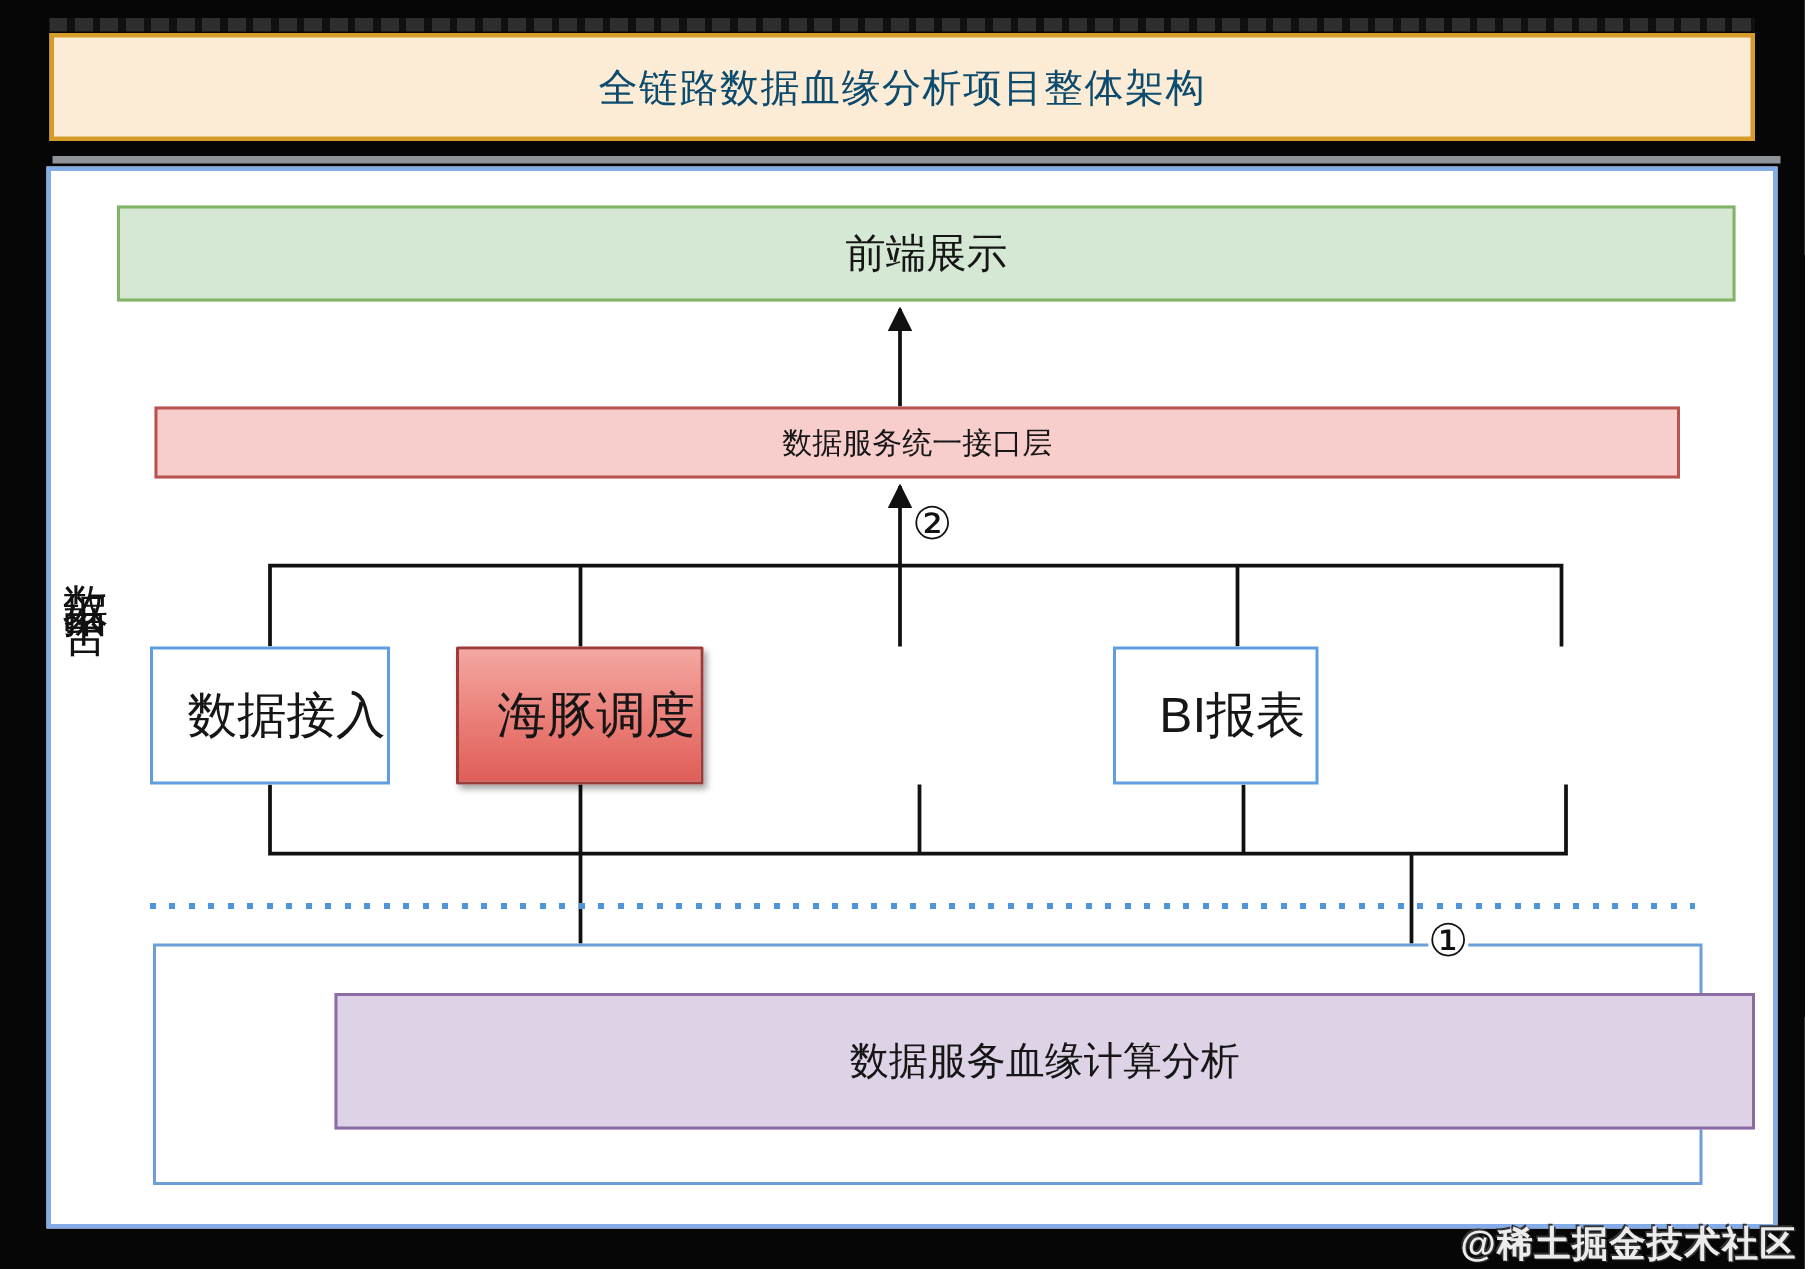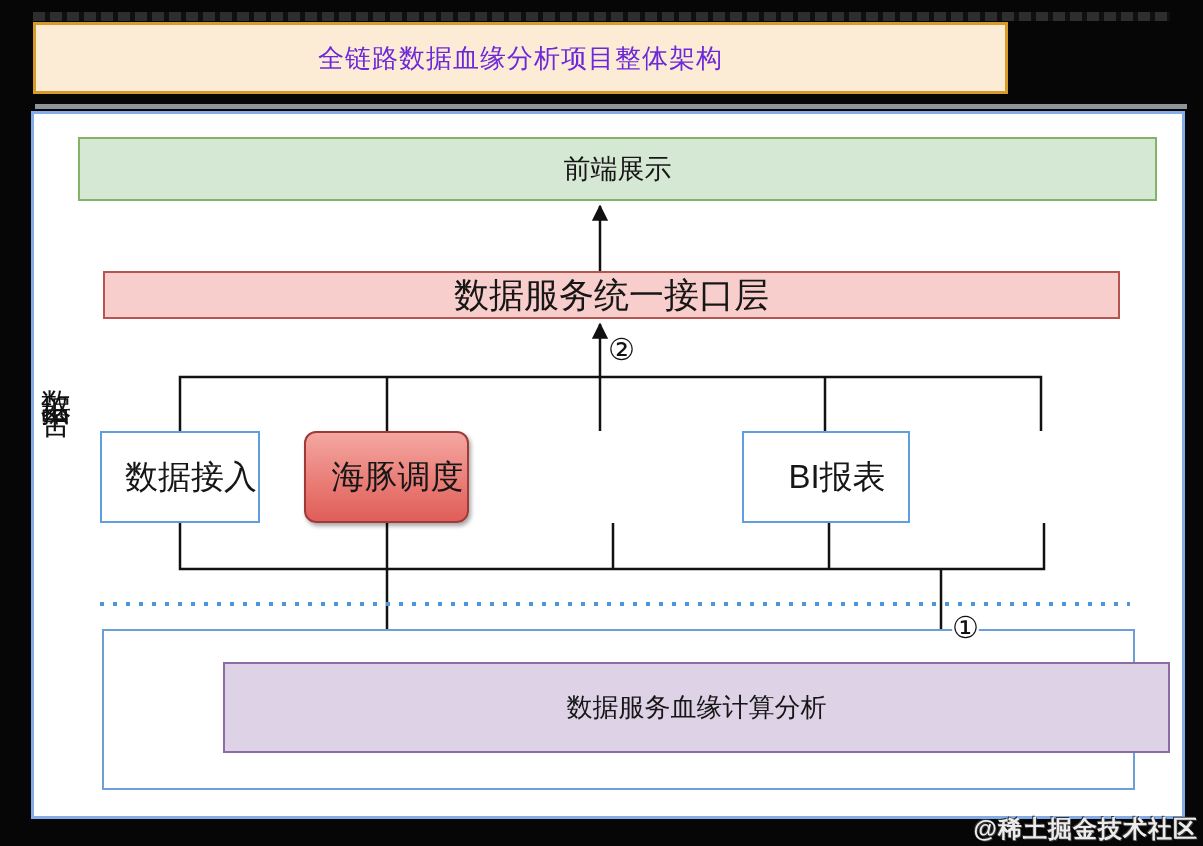--- a/index.html
+++ b/index.html
@@ -7,24 +7,24 @@
     position:relative;width:1203px;height:846px;background:#060606;
     font-family:"Liberation Sans","DejaVu Sans",sans-serif;color:#161616;
     overflow:hidden;
   }
   
   .title-texture{
     position:absolute;left:33px;top:12px;width:1137px;height:9px;
     background:repeating-linear-gradient(90deg,#2e2e2e 0 12px,#101010 12px 17px);
   }
   .title-bar{
-    position:absolute;left:33px;top:22px;width:975px;height:72px;
+    position:absolute;left:33px;top:22px;width:1137px;height:72px;
     box-sizing:border-box;border:3px solid #d79b2a;background:#fcecd5;
     display:flex;align-items:center;justify-content:center;
-    font-size:26px;letter-spacing:1px;color:#6d28d9;
+    font-size:26px;letter-spacing:1px;color:#0c4a6e;
   }
   .gray-strip{
     position:absolute;left:35px;top:104px;width:1152px;height:5px;background:#8e949a;
   }
   .platform-container{
     position:absolute;left:31px;top:111px;width:1154px;height:708px;
     box-sizing:border-box;border:3px solid #84ace9;background:#ffffff;
   }
   .connector-layer{position:absolute;left:0;top:0;width:1203px;height:846px;pointer-events:none;}
   .side-label{
@@ -33,36 +33,36 @@
     font-size:30px;letter-spacing:6px;color:#111;
   }
   .frontend-box{
     position:absolute;left:78px;top:137px;width:1079px;height:64px;
     box-sizing:border-box;border:2px solid #82b366;background:#d5e8d4;
     display:flex;align-items:center;justify-content:center;font-size:27px;
   }
   .interface-box{
     position:absolute;left:103px;top:271px;width:1017px;height:48px;
     box-sizing:border-box;border:2px solid #b85450;background:#f8cecc;
-    display:flex;align-items:center;justify-content:center;font-size:35px;
+    display:flex;align-items:center;justify-content:center;font-size:20px;
   }
   .module-box{
     position:absolute;top:431px;height:92px;box-sizing:border-box;
     border:2px solid #5f9fe0;background:#ffffff;
     display:flex;align-items:center;justify-content:center;font-size:33px;padding-left:22px;
   }
   .module-box.highlight{
-    border:2px solid #9e3b38;border-radius:12px;
+    border:2px solid #9e3b38;border-radius:1px;
     background:linear-gradient(180deg,#f4a7a1 0%,#ea7d77 55%,#e05e59 100%);
     box-shadow:2px 3px 4px rgba(0,0,0,0.35);
   }
   .m1{left:100px;width:160px;}
   .m2{left:304px;width:165px;}
   .m3{left:526px;width:167px;}
-  .m4{left:742px;width:168px;}
+  .m4{left:742px;width:137px;}
   .m5{left:958px;width:167px;}
   .dotted-line{
     position:absolute;left:100px;top:602px;width:1030px;height:4px;
     background:repeating-linear-gradient(90deg,#4d96d9 0 4px,transparent 4px 13px);
   }
   .lineage-container{
     position:absolute;left:102px;top:629px;width:1033px;height:161px;
     box-sizing:border-box;border:2px solid #6c9fd8;background:#ffffff;
   }
   .lineage-box{

